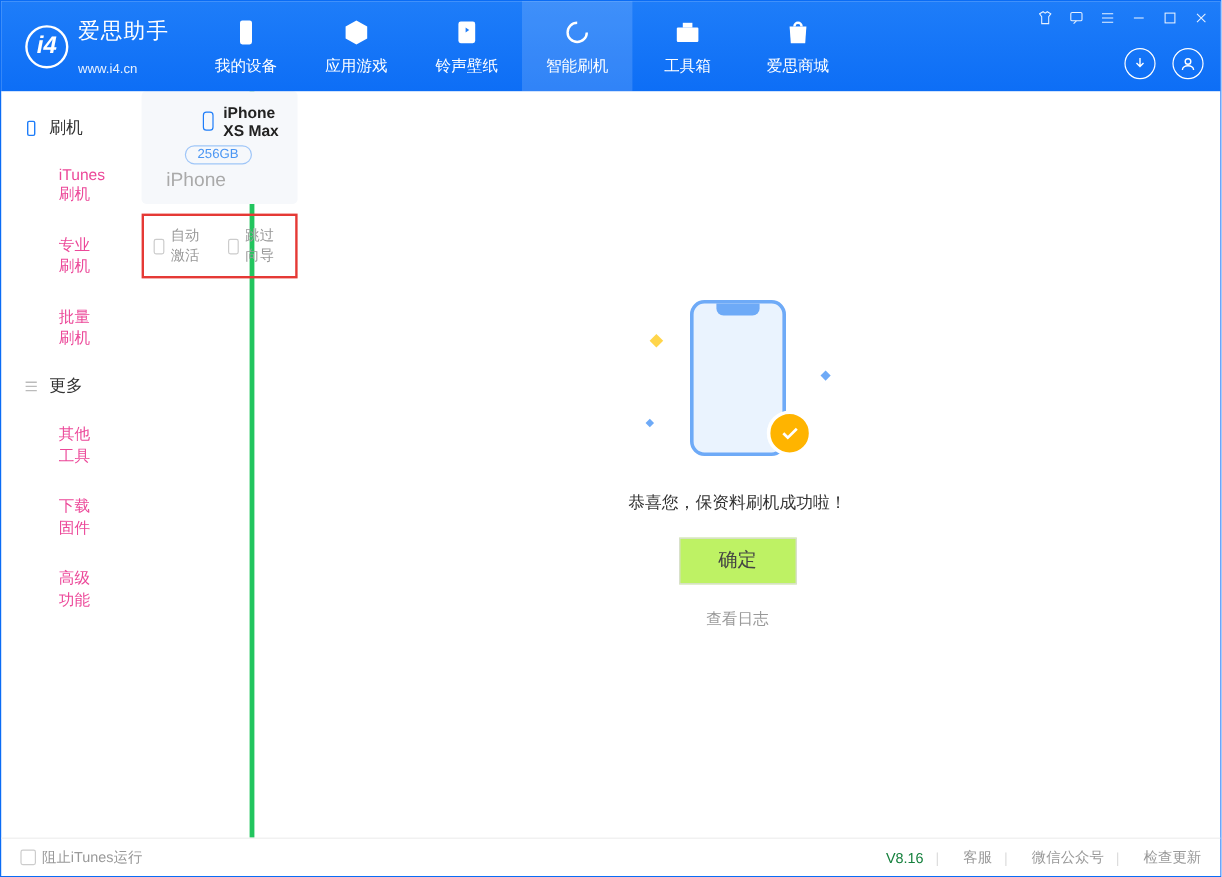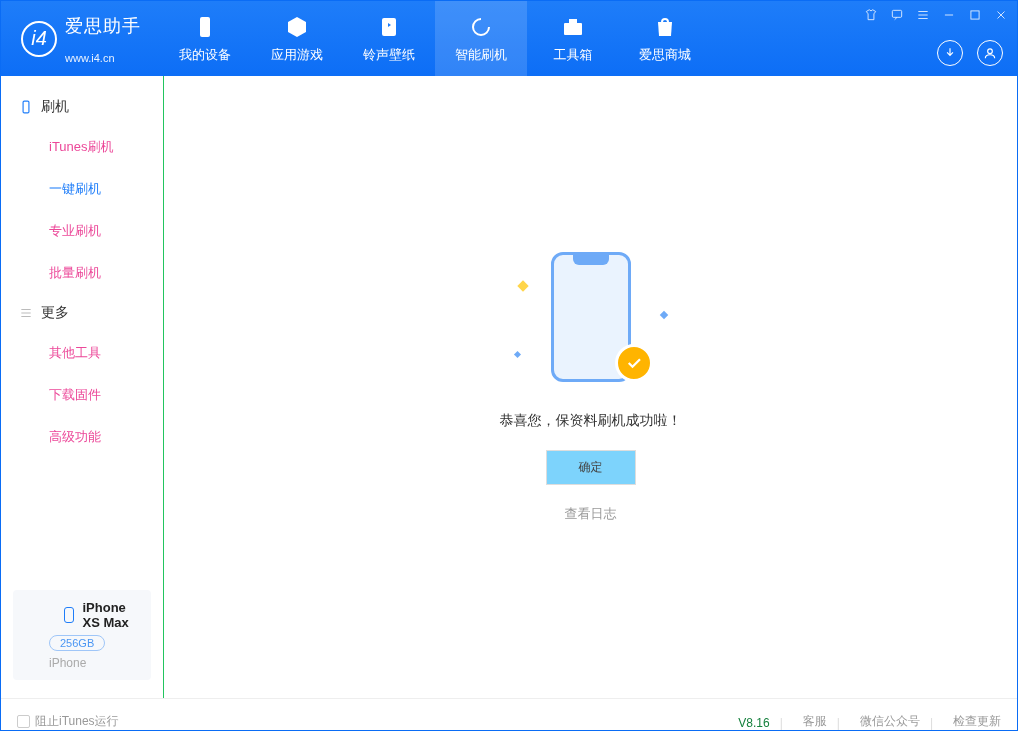--- a/index.html
+++ b/index.html
@@ -2,81 +2,81 @@
 <html><head>
 <meta charset="utf-8">
 <style>
 * { margin: 0; padding: 0; box-sizing: border-box; font-family: "Microsoft YaHei", Arial, sans-serif; }
 body { background: #fff; }
 .window { width: 1018px; height: 731px; border: 1px solid #0a6cf5; display: flex; flex-direction: column; background: #fff; margin: 0 auto; }
 
 
 .header { height: 75px; background: linear-gradient(to bottom, #1e7df9, #0d6ef6); display: flex; align-items: stretch; color: #fff; position: relative; }
 .logo-block { display: flex; align-items: center; padding: 0 18px 0 20px; }
-.logo-circle { width: 36px; height: 36px; border: 2px solid #fff; border-radius: 50%; display: flex; align-items: center; justify-content: center; font-size: 20px; font-weight: normal; font-style: italic; }
+.logo-circle { width: 36px; height: 36px; border: 2px solid #fff; border-radius: 50%; display: flex; align-items: center; justify-content: center; font-size: 20px; font-weight: bold; font-style: italic; }
 .logo-text { margin-left: 8px; }
 .logo-title { font-size: 18px; font-weight: 400; letter-spacing: 1px; }
 .logo-sub { font-size: 11px; opacity: 0.9; margin-top: 14px; }
 
 .nav { display: flex; }
 .nav-item { width: 92px; display: flex; flex-direction: column; align-items: center; justify-content: center; cursor: pointer; font-size: 13px; gap: 6px; }
 .nav-item.active { background: rgba(255,255,255,0.15); }
 .nav-item .nicon { width: 26px; height: 26px; display: flex; align-items: center; justify-content: center; }
 .nav-item .nicon svg { width: 24px; height: 24px; fill: #fff; }
 
 .win-controls { position: absolute; right: 6px; top: 4px; display: flex; gap: 6px; }
 .win-controls .wbtn { width: 20px; height: 20px; display: flex; align-items: center; justify-content: center; cursor: pointer; opacity: 0.9; }
 .win-controls .wbtn svg { width: 14px; height: 14px; stroke: #fff; fill: none; stroke-width: 1.5; }
 
 .header-right { position: absolute; right: 14px; bottom: 10px; display: flex; gap: 14px; }
 .hr-btn { width: 26px; height: 26px; border: 1.5px solid #fff; border-radius: 50%; display: flex; align-items: center; justify-content: center; cursor: pointer; }
 .hr-btn svg { width: 14px; height: 14px; stroke: #fff; fill: none; stroke-width: 2; }
 
 
 .body { flex: 1; display: flex; min-height: 0; }
-.sidebar { width: 163px; border-right: 1px solid #22c55e; display: flex; flex-direction: column; }
+.sidebar { width: 211px; border-right: 4px solid #22c55e; display: flex; flex-direction: row; }
 .side-scroll { flex: 1; padding-top: 12px; }
 .side-group { padding: 10px 18px; font-size: 14px; color: #333; display: flex; align-items: center; gap: 8px; }
 .side-group svg { width: 14px; height: 14px; }
 .side-item { padding: 12px 18px 12px 48px; font-size: 13px; color: #ec4899; cursor: pointer; }
 .side-item.active { color: #1e7df9; }
 
 .side-bottom { padding: 0 12px 10px; }
 .mode-card, .device-card { background: #f6f8fb; border-radius: 4px; padding: 10px 12px; margin-bottom: 8px; font-size: 13px; color: #333; }
 .mode-card { display: flex; align-items: center; gap: 8px; }
 .mode-card .micon { width: 18px; height: 18px; border: 1.5px solid #1e7df9; border-radius: 50%; display: flex; align-items: center; justify-content: center; }
 .mode-card .micon::after { content: ""; width: 7px; height: 7px; background: #1e7df9; border-radius: 50%; }
 .device-card .drow { display: flex; align-items: center; gap: 8px; padding-left: 39px; }
 .device-card .dicon { width: 16px; height: 16px; border: 1.5px solid #1e7df9; border-radius: 3px; }
 .device-name { font-weight: 600; color: #222; }
 .device-cap { display: inline-block; margin-top: 5px; margin-left: 24px; padding: 1px 10px; border: 1px solid #9fc6f8; color: #4b96f3; border-radius: 10px; font-size: 11px; }
-.device-type { margin-top: 5px; margin-left: 24px; color: #aaa; font-size: 12px; }
+.device-type { margin-top: 5px; margin-left: 9px; color: #aaa; font-size: 16px; }
 
 .opts-box { border: 2px solid #e53935; padding: 8px 8px; display: flex; gap: 14px; align-items: center; }
 .chk { display: flex; align-items: center; gap: 5px; font-size: 12px; color: #999; cursor: pointer; }
 .chk .box { width: 13px; height: 13px; border: 1px solid #ccc; border-radius: 2px; }
 
 
 .main { flex: 1; display: flex; flex-direction: column; align-items: center; justify-content: center; gap: 20px; }
 .illus { position: relative; width: 160px; height: 140px; }
 .phone { width: 80px; height: 130px; border: 3px solid #6eaaf7; border-radius: 12px; background: #eaf3fe; margin: 0 auto; position: relative; }
 .phone::before { content: ""; position: absolute; top: 0; left: 50%; transform: translateX(-50%); width: 36px; height: 10px; background: #6eaaf7; border-radius: 0 0 6px 6px; }
 .badge { position: absolute; right: 18px; bottom: 10px; width: 38px; height: 38px; background: #ffb400; border-radius: 50%; border: 3px solid #fff; display: flex; align-items: center; justify-content: center; }
 .badge svg { width: 18px; height: 18px; stroke: #fff; fill: none; stroke-width: 3; }
 .spark { position: absolute; background: #ffd54a; transform: rotate(45deg); }
 .s1 { width: 8px; height: 8px; top: 30px; left: 8px; }
 .s2 { width: 6px; height: 6px; top: 60px; right: 4px; background: #6eaaf7; }
 .s3 { width: 5px; height: 5px; bottom: 35px; left: 4px; background: #6eaaf7; }
 
 .success-msg { font-size: 14px; color: #333; }
-.ok-btn { border: 1px solid #ddd; background: #7dd3fc; padding: 8px 32px; font-size: 12px; color: #444; cursor: pointer; }
+.ok-btn { border: 1px solid #ddd; background: #bef264; padding: 8px 32px; font-size: 16px; color: #444; cursor: pointer; }
 .log-link { color: #999; font-size: 13px; cursor: pointer; }
 
 
-.footer { height: 32px; border-top: 1px solid #eee; display: flex; align-items: flex-end; padding: 0 16px; font-size: 12px; color: #999; }
+.footer { height: 32px; border-top: 1px solid #eee; display: flex; align-items: center; padding: 0 16px; font-size: 12px; color: #999; }
 .footer .spacer { flex: 1; }
 .footer .fitem { margin-left: 10px; cursor: pointer; }
 .footer .sep { margin: 0 10px; color: #ddd; }
 .version { color: #15803d; }
 </style>
 </head>
 <body>
 
 <div class="window">
 
@@ -195,21 +195,20 @@
   <div class="body">
     <div class="sidebar">
       <div class="side-scroll">
         <div class="side-group">
           <svg viewBox="0 0 24 24">
               <rect x="7" y="2" width="10" height="20" rx="2" fill="none" stroke="#1e7df9" stroke-width="2"></rect>
             </svg>
           <span>刷机</span>
         </div>
         <div class="side-item">iTunes刷机</div>
-        <div class="side-item active">一键刷机</div>
         <div class="side-item">专业刷机</div>
         <div class="side-item">批量刷机</div>
 
         <div class="side-group">
           <svg viewBox="0 0 24 24">
               <path d="M4 6h16M4 12h16M4 18h16" stroke="#bbb" stroke-width="2"></path>
             </svg>
           <span>更多</span>
         </div>
         <div class="side-item">其他工具</div>
@@ -218,20 +217,30 @@
       </div>
 
       <div class="side-bottom">
         <div class="device-card">
           <div class="drow">
             <span class="dicon"></span>
             <span class="device-name">iPhone XS Max</span>
           </div>
           <div class="device-cap">256GB</div>
           <div class="device-type">iPhone</div>
+        </div>
+        <div class="opts-box">
+          <label class="chk">
+            <span class="box"></span>
+            <span>自动激活</span>
+          </label>
+          <label class="chk">
+            <span class="box"></span>
+            <span>跳过向导</span>
+          </label>
         </div>
       </div>
     </div>
 
     <div class="main">
       <div class="illus">
         <div class="spark s1"></div>
           <div class="spark s2"></div>
           <div class="spark s3"></div>
         <div class="phone"></div>

